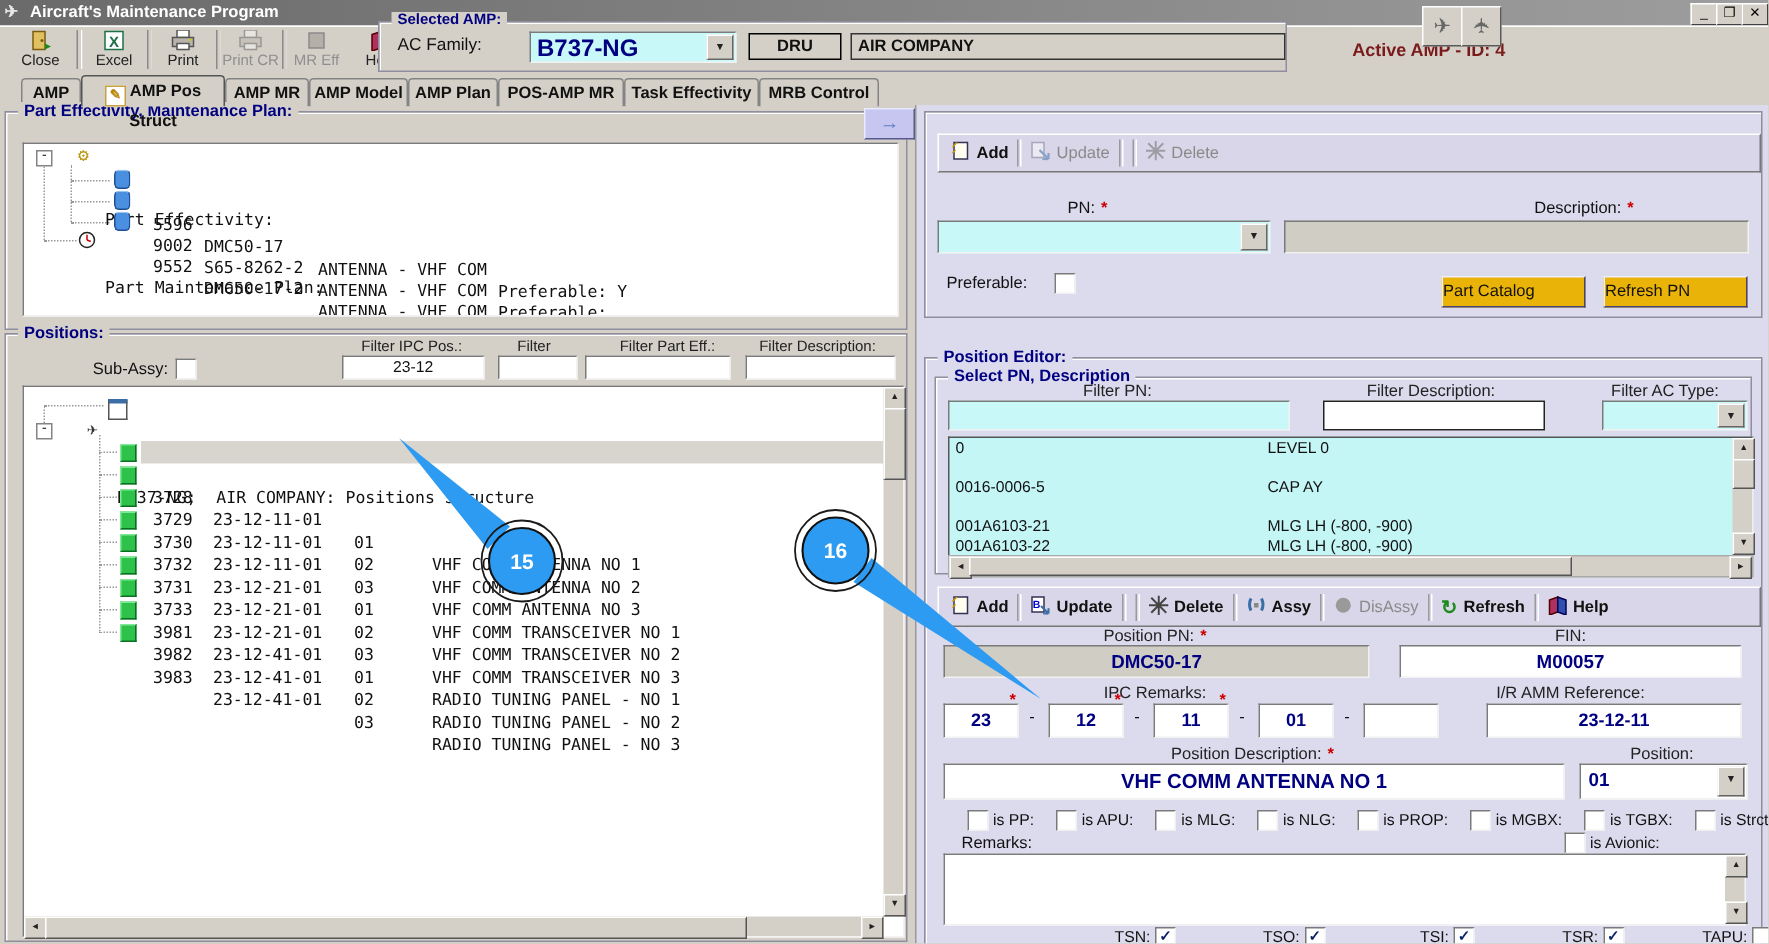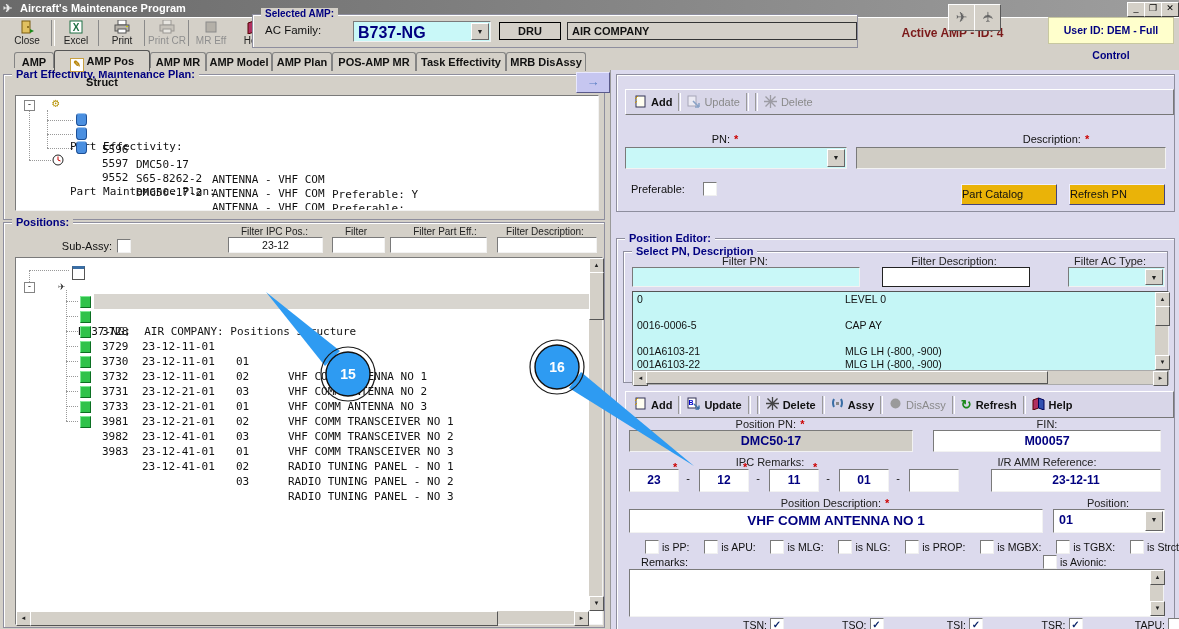--- a/index.html
+++ b/index.html
@@ -126,36 +126,35 @@
     <span class="abs" style="left:12px;top:9px;font-size:11.5px">AC Family:</span>
     <div class="abs sunken cyan" style="left:100px;top:6px;width:136px;height:19px">
       <span class="abs navy" style="left:4px;top:2px;font-size:16px">B737-NG</span>
       <span class="dd">▼</span>
     </div>
     <div class="abs ctr bold" style="left:246px;top:7px;width:60px;height:16px;line-height:16px;background:#d4d0c8;border:1px solid #000">DRU</div>
     <div class="abs bold" style="left:314px;top:7px;width:284px;height:16px;line-height:16px;background:#d4d0c8;border:1px solid #333;padding-left:4px">AIR COMPANY</div>
   </div>
 
   <div class="abs ctr bold" style="left:865px;top:26px;width:175px;color:#7b1a1a;font-size:12px">Active AMP - ID: 4</div>
-  <div class="abs ctr bold" style="left:1048px;top:17px;width:124px;height:25px;line-height:25px;background:#ffffcc;border:1px solid #c8c8a0;color:#000080;font-size:10.5px">User ID: DEM - Full Control</div>
 
   <div class="abs btn3d ctr" style="left:948px;top:4px;width:25px;height:25px;z-index:5;line-height:24px;font-size:14px;color:#666"><span>✈</span></div>
   <div class="abs btn3d ctr" style="left:974px;top:4px;width:25px;height:25px;z-index:5;line-height:24px;font-size:14px;color:#666"><span style="display:inline-block;transform:rotate(-90deg)">✈</span></div>
 
   <div class="tab" style="left:14px;top:52px;width:38px;height:18px;line-height:18px">AMP</div>
   <div class="tab" style="left:54px;top:50px;width:94px;height:20px;line-height:20px;z-index:2;border-color:#555">
     <span style="display:inline-block;width:12px;height:12px;background:#fff;border:1px solid #c8a040;vertical-align:-2px;font-size:9px;line-height:11px;color:#b8860b">✎</span>
     <span>AMP Pos Struct</span>
   </div>
   <div class="tab" style="left:150px;top:52px;width:54px;height:18px;line-height:18px">AMP MR</div>
   <div class="tab" style="left:206px;top:52px;width:64px;height:18px;line-height:18px">AMP Model</div>
   <div class="tab" style="left:272px;top:52px;width:58px;height:18px;line-height:18px">AMP Plan</div>
   <div class="tab" style="left:332px;top:52px;width:82px;height:18px;line-height:18px">POS-AMP MR</div>
   <div class="tab" style="left:416px;top:52px;width:88px;height:18px;line-height:18px">Task Effectivity</div>
-  <div class="tab" style="left:506px;top:52px;width:78px;height:18px;line-height:18px">MRB DisAssy</div>
+  <div class="tab" style="left:506px;top:52px;width:78px;height:18px;line-height:18px">MRB Control</div>
 
   <div class="abs" style="left:610px;top:70px;width:569px;height:559px;background:#dcdaed;border-left:1px solid #9a9a9a"></div>
 
   <div class="gb gray-bg" style="left:3px;top:74px;width:600px;height:144px">
     <span class="lg">Part Effectivity, Maintenance Plan:</span>
     <div class="abs sunken" style="left:11px;top:20px;width:582px;height:114px;overflow:hidden">
       <div>
         <i class="abs dot-v" style="left:13px;top:10px;height:54px"></i>
         <i class="abs dot-v" style="left:31px;top:14px;height:38px"></i>
         <i class="abs dot-h" style="left:31px;top:24px;width:26px"></i>
@@ -170,21 +169,21 @@
       </div>
       <div class="trow mono" style="top:16px;height:14px">
         <span class="cyl abs" style="left:60px;top:1px"></span>
         <span class="abs" style="left:86px">5596</span>
         <span class="abs" style="left:120px">DMC50-17</span>
         <span class="abs" style="left:196px">ANTENNA - VHF COM</span>
         <span class="abs" style="left:316px">Preferable: Y</span>
       </div>
       <div class="trow mono" style="top:30px;height:14px">
         <span class="cyl abs" style="left:60px;top:1px"></span>
-        <span class="abs" style="left:86px">5597</span>
+        <span class="abs" style="left:86px">9002</span>
         <span class="abs" style="left:120px">S65-8262-2</span>
         <span class="abs" style="left:196px">ANTENNA - VHF COM</span>
         <span class="abs" style="left:316px">Preferable:</span>
       </div>
       <div class="trow mono" style="top:44px;height:14px">
         <span class="cyl abs" style="left:60px;top:1px"></span>
         <span class="abs" style="left:86px">9552</span>
         <span class="abs" style="left:120px">DMC50-17-2</span>
         <span class="abs" style="left:196px">ANTENNA - VHF COM</span>
         

